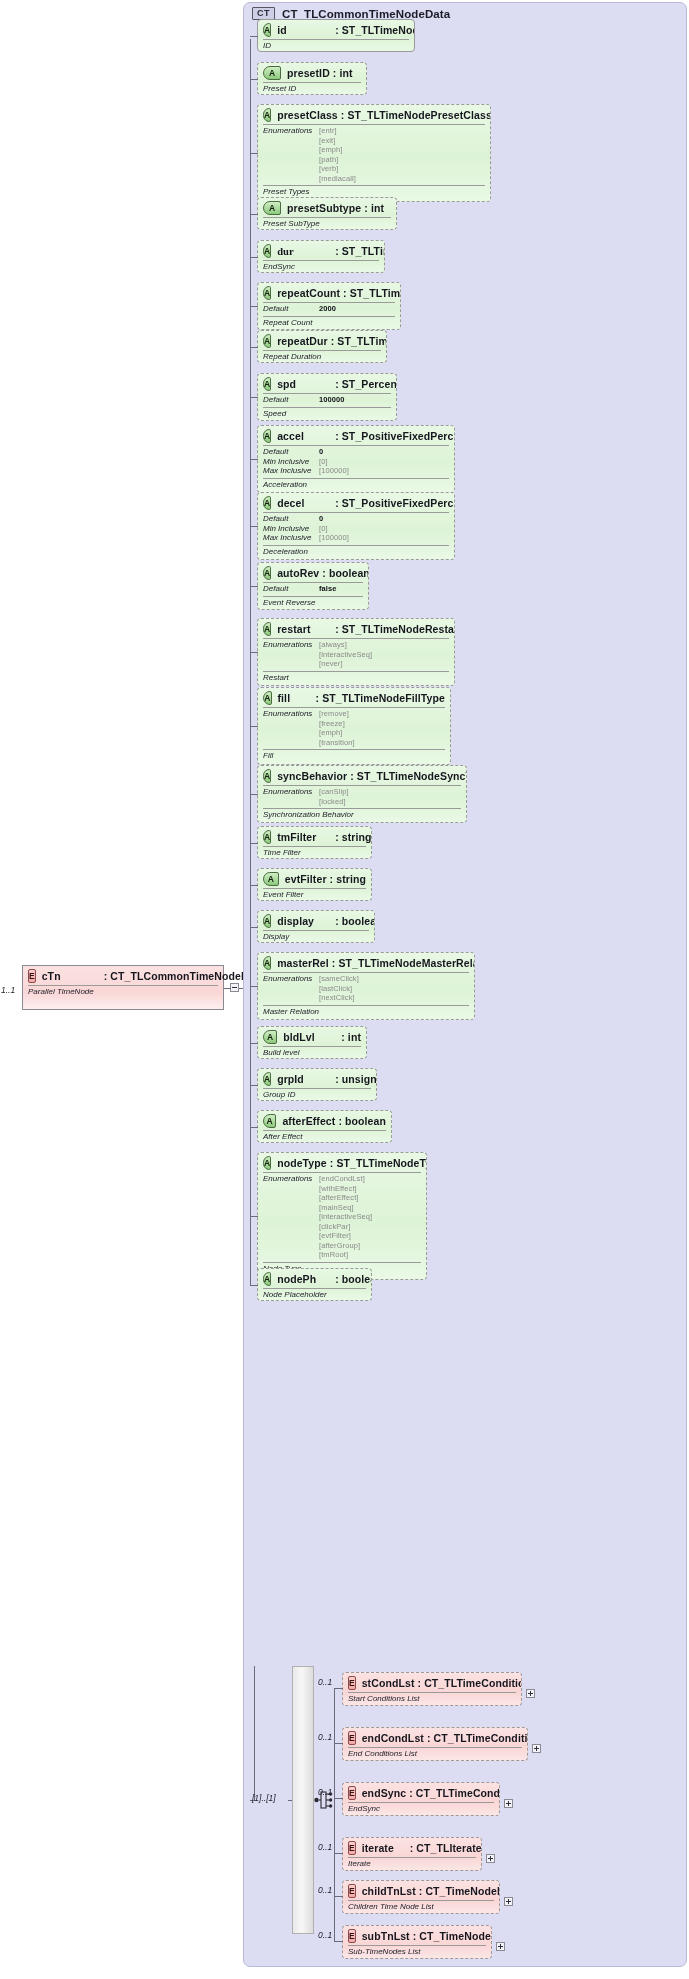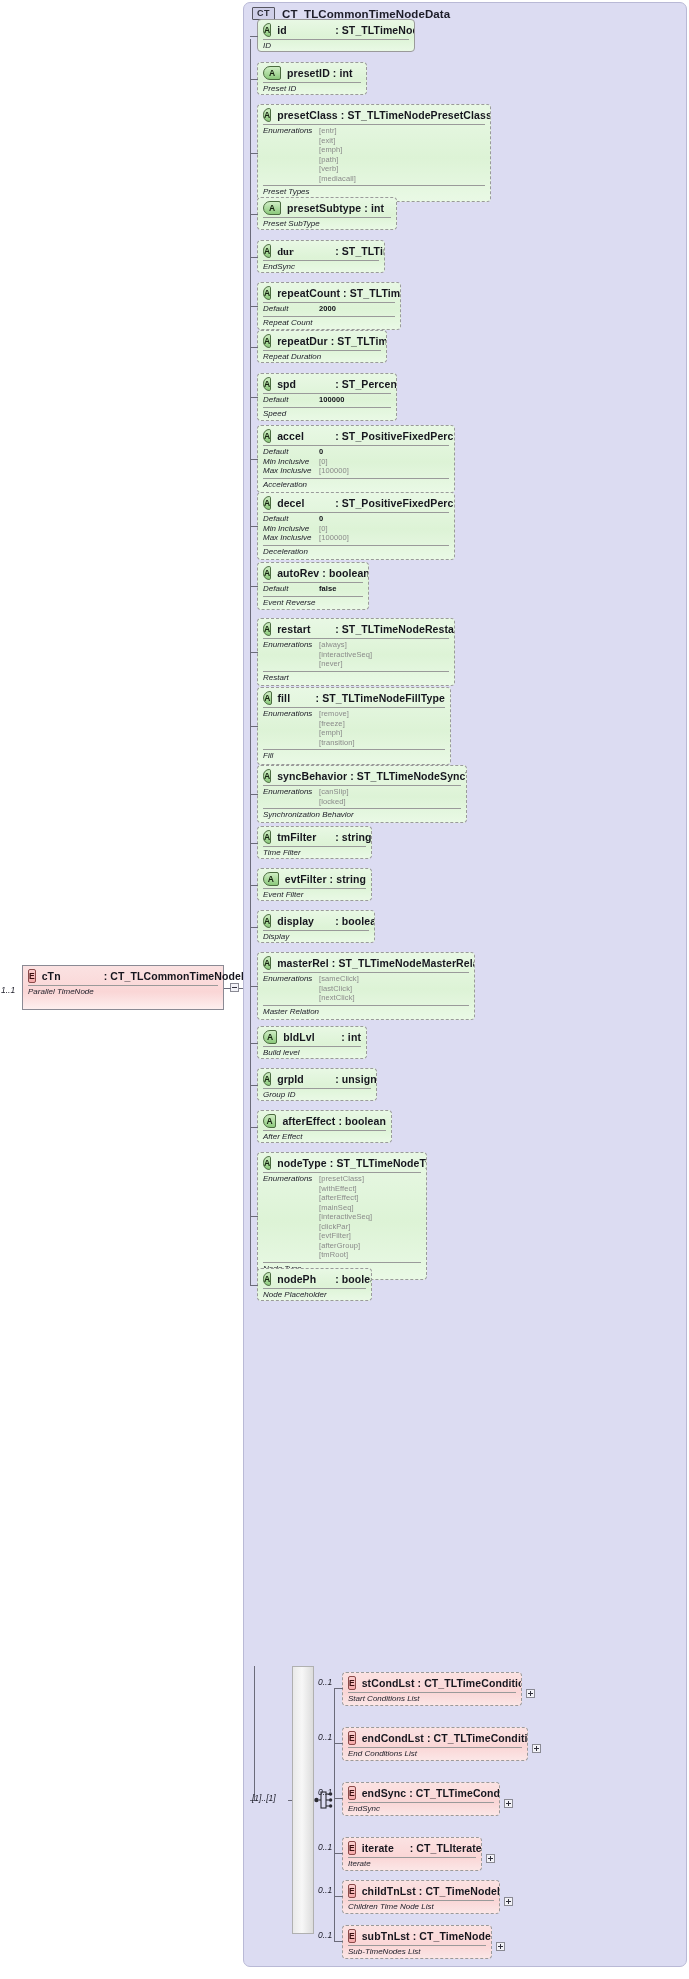--- a/index.html
+++ b/index.html
@@ -663,21 +663,21 @@
       <div class="body">
         <div class="nhead">
           <span class="ibadge">A</span>
           <span class="ntitle"><span class="nm">nodeType</span><span> : </span><span>ST_TLTimeNodeType</span></span>
         </div>
         <div class="rule"></div>
         <div class="facets">
           <div class="frow">
             <span class="flabel">Enumerations</span>
             <span class="fvals">
-              <span class="fval">[presetClass]</span>
+              <span class="fval">[endCondLst]</span>
               <span class="fval">[withEffect]</span>
               <span class="fval">[afterEffect]</span>
               <span class="fval">[mainSeq]</span>
               <span class="fval">[interactiveSeq]</span>
               <span class="fval">[clickPar]</span>
               <span class="fval">[evtFilter]</span>
               <span class="fval">[afterGroup]</span>
               <span class="fval">[tmRoot]</span>
             </span>
           </div>

